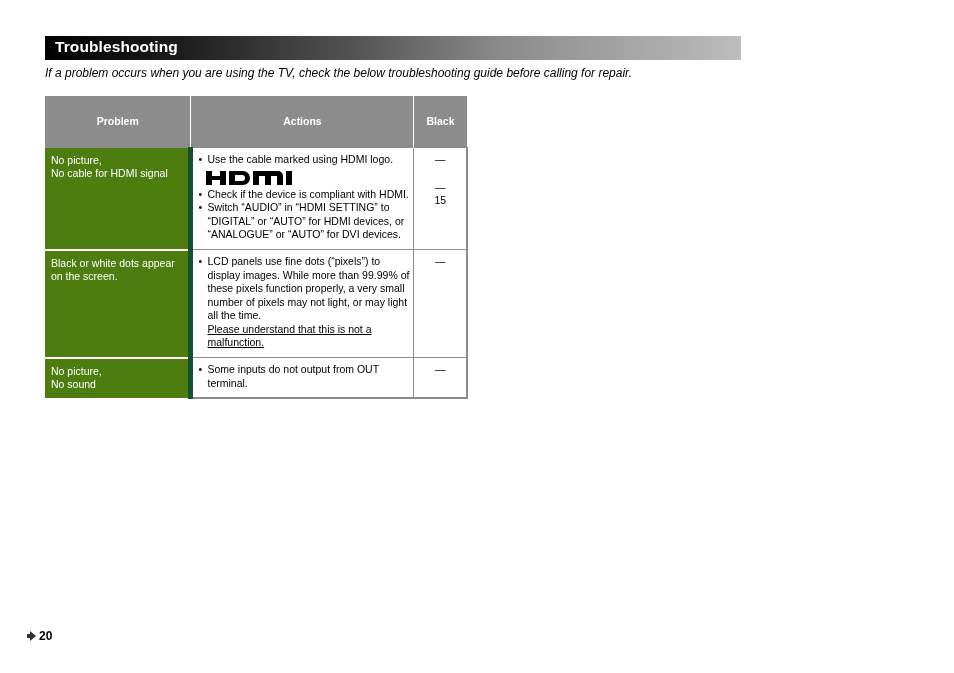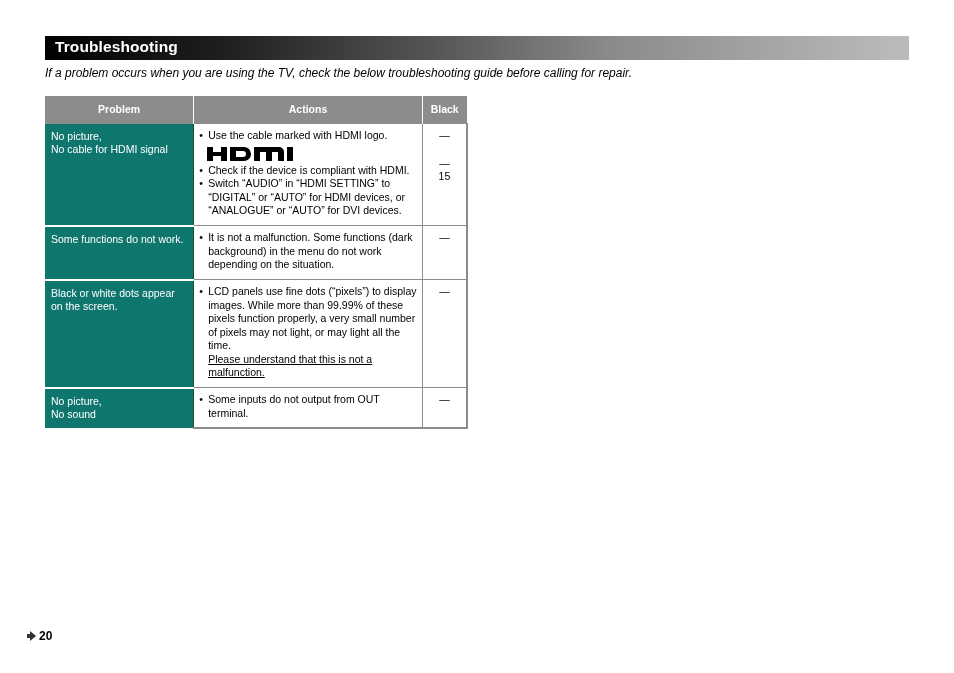--- a/index.html
+++ b/index.html
@@ -1,37 +1,37 @@
 <!DOCTYPE html>
 <html><head>
 <meta charset="utf-8">
 <style>
   html, body { margin: 0; padding: 0; background: #ffffff; }
   body { width: 954px; height: 673px; position: relative; font-family: "Liberation Sans", sans-serif; color: #000; overflow: hidden; }
   .title-bar {
-    position: absolute; left: 45px; top: 36px; width: 864px; height: 24px;
+    position: absolute; left: 45px; top: 36px; width: 696px; height: 24px;
     background: linear-gradient(to right, #000000 0%, #1e1e1e 20%, #555555 45%, #8a8a8a 65%, #bcbcbc 100%);
     text-align: center;
   }
   .title-bar span {
     position: absolute; left: 10px; top: 2px; color: #ffffff; font-weight: bold; font-size: 15.5px; letter-spacing: 0.1px;
   }
   .intro { position: absolute; left: 45px; top: 66px; font-size: 12px; font-style: italic; }
   table.ts {
     position: absolute; left: 45px; top: 96px; border-collapse: collapse; width: 423px; font-size: 10.5px; line-height: 13.5px;
   }
   table.ts th {
-    background: #8c8c8c; color: #ffffff; font-weight: bold; font-size: 10.5px; height: 27px; padding: 0; text-align: center;
+    background: #8c8c8c; color: #ffffff; font-weight: bold; font-size: 10.5px; height: 27px; padding: 12px; text-align: center;
     border-left: 1px solid #ffffff; border-right: 1px solid #ffffff; margin-left: 28px;
   }
   table.ts th:first-child { border-left: none; }
   table.ts td { vertical-align: top; padding: 0; }
   td.prob {
-    background: #0f766e; color: #ffffff; width: 141px; padding: 6px 6px 0 6px !important;
-    border-bottom: 2px solid #ffffff; border-right: 1px solid #14532d;
+    background: #4d7c0f; color: #ffffff; width: 141px; padding: 6px 6px 0 6px !important;
+    border-bottom: 2px solid #ffffff; border-right: 5px solid #14532d;
   }
   td.act {
     background: #ffffff; width: 225px; border: 1px solid #8c8c8c; padding: 5px 4px 6px 5px !important;
   }
   td.pg {
     background: #ffffff; width: 44px; border: 1px solid #8c8c8c; text-align: center; padding-top: 5px !important;
     border-right: 2px solid #8c8c8c;
   }
   tr.last td.prob { border-bottom: none; }
   tr.last td { border-bottom: 2px solid #8c8c8c; }
@@ -67,21 +67,21 @@
   <tbody>
 
     <tr style="height:102px;">
       <td class="prob">
         <div>No picture,</div>
         <div>No cable for HDMI signal</div>
       </td>
       <td class="act">
         <div class="bullet">
           <span class="dot">•</span>
-          <span class="txt">Use the cable marked with HDMI logo.</span>
+          <span class="txt">Use the cable marked using HDMI logo.</span>
         </div>
         <div class="hdmi-logo">
           <svg width="86" height="16" viewBox="0 0 86 16">
 
             <rect x="0" y="1" width="6" height="14" fill="#000"></rect>
             <rect x="14" y="1" width="6" height="14" fill="#000"></rect>
             <rect x="0" y="6" width="20" height="4" fill="#000"></rect>
 
             <path d="M23 1 H37 A7 7 0 0 1 44 8 A7 7 0 0 1 37 15 H23 Z M29 5 V11 H36 A3 3 0 0 0 36 5 Z" fill="#000" fill-rule="evenodd"></path>
 
@@ -99,34 +99,20 @@
           <span class="txt">Switch “AUDIO” in “HDMI SETTING” to “DIGITAL” or “AUTO” for HDMI devices, or “ANALOGUE” or “AUTO” for DVI devices.</span>
         </div>
       </td>
       <td class="pg">
         <span class="page-line">—</span>
         <span class="page-line" style="margin-top:14px;">—</span>
         <span class="page-line">15</span>
       </td>
     </tr>
 
-    <tr style="height:54px;">
-      <td class="prob">
-        <div>Some functions do not work.</div>
-      </td>
-      <td class="act">
-        <div class="bullet">
-          <span class="dot">•</span>
-          <span class="txt">It is not a malfunction. Some functions (dark background) in the menu do not work depending on the situation.</span>
-        </div>
-      </td>
-      <td class="pg">
-        <span class="page-line">—</span>
-      </td>
-    </tr>
 
     <tr style="height:108px;">
       <td class="prob">
         <div>Black or white dots appear on the screen.</div>
       </td>
       <td class="act">
         <div class="bullet">
           <span class="dot">•</span>
           <span class="txt">LCD panels use fine dots (“pixels”) to display images. While more than 99.99% of these pixels function properly, a very small number of pixels may not light, or may light all the time.</span>
         </div>

